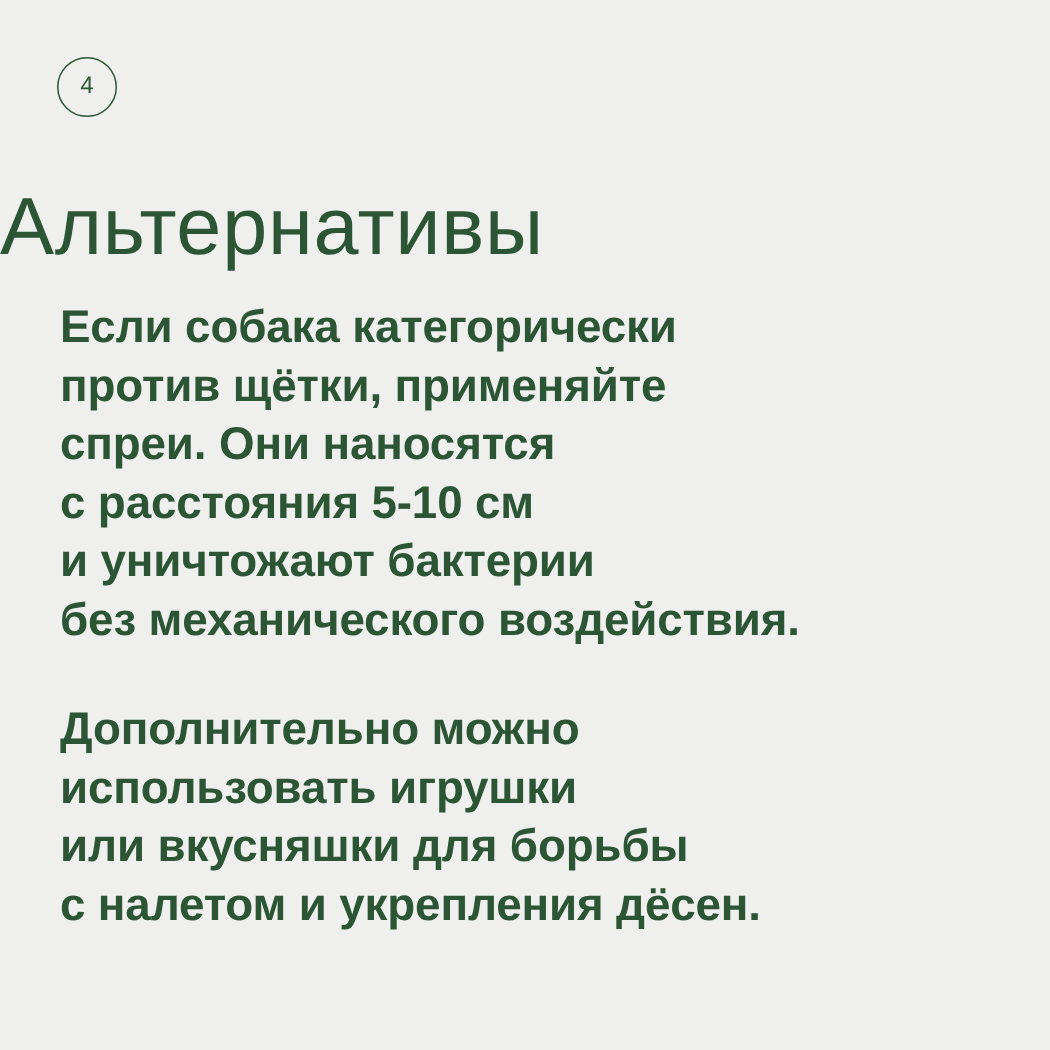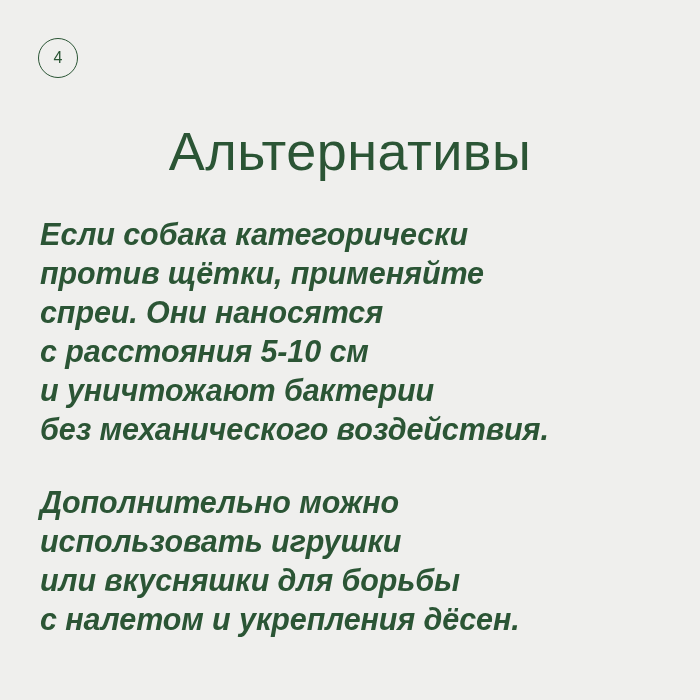--- a/index.html
+++ b/index.html
@@ -34,33 +34,32 @@
     justify-content: center;
     font-size: 16px;
     line-height: 1;
     font-family: "Liberation Sans", sans-serif;
   }
   .title {
     position: absolute;
     top: 84px;
     left: 0;
     width: 700px;
-    text-align: center;
+    text-align: left;
     color: #2b5535;
     font-size: 54px;
     font-weight: 400;
     letter-spacing: 0.5px;
     font-family: "Liberation Sans", sans-serif;
   }
   .body-block {
     position: absolute;
     left: 40px;
-    top: 184px;
+    top: 168px;
     width: 624px;
-    font-style: italic;
   }
   .para {
     color: #2b5535;
     font-size: 30.5px;
     font-weight: 700;
     line-height: 1.285;
     letter-spacing: -0.1px;
     font-family: "Liberation Sans", sans-serif;
     white-space: pre-line;
   }

